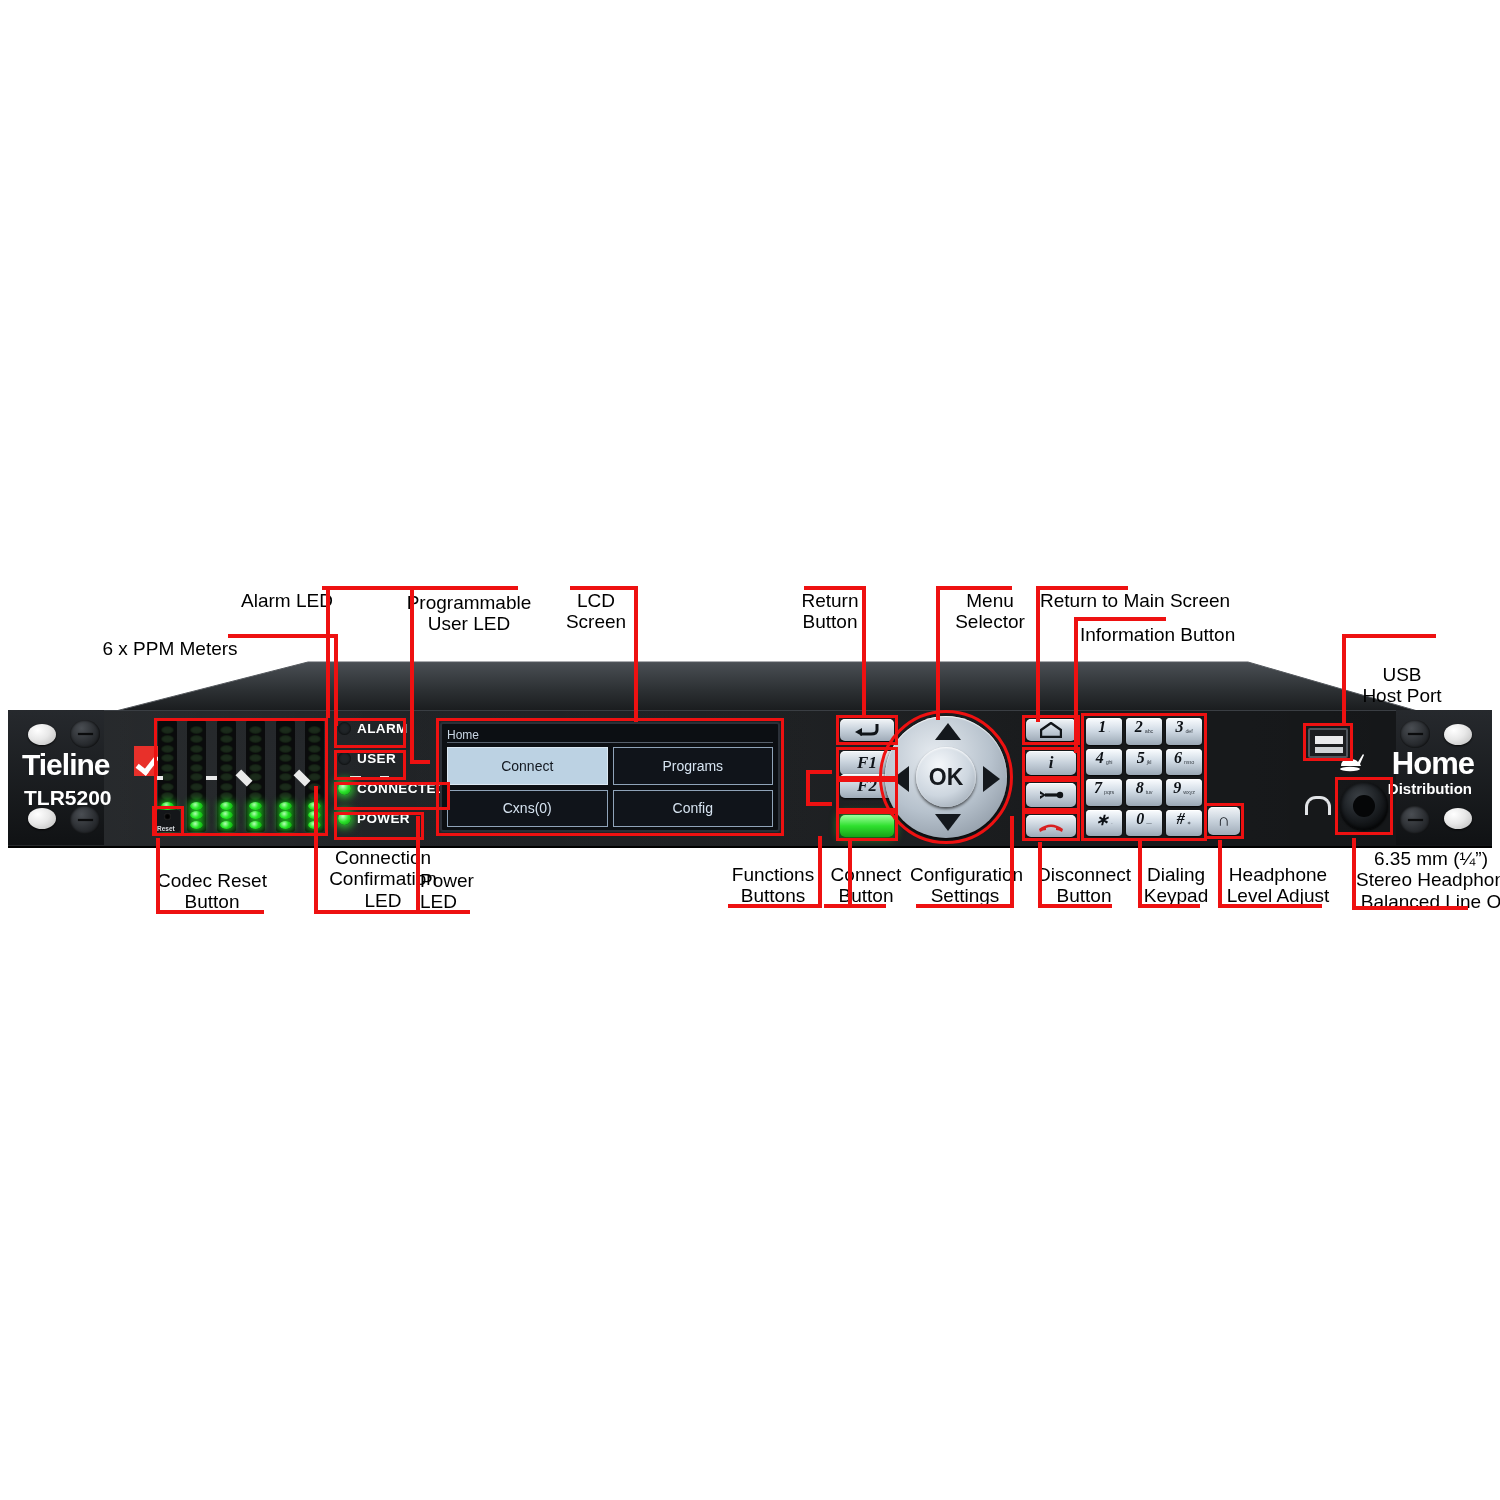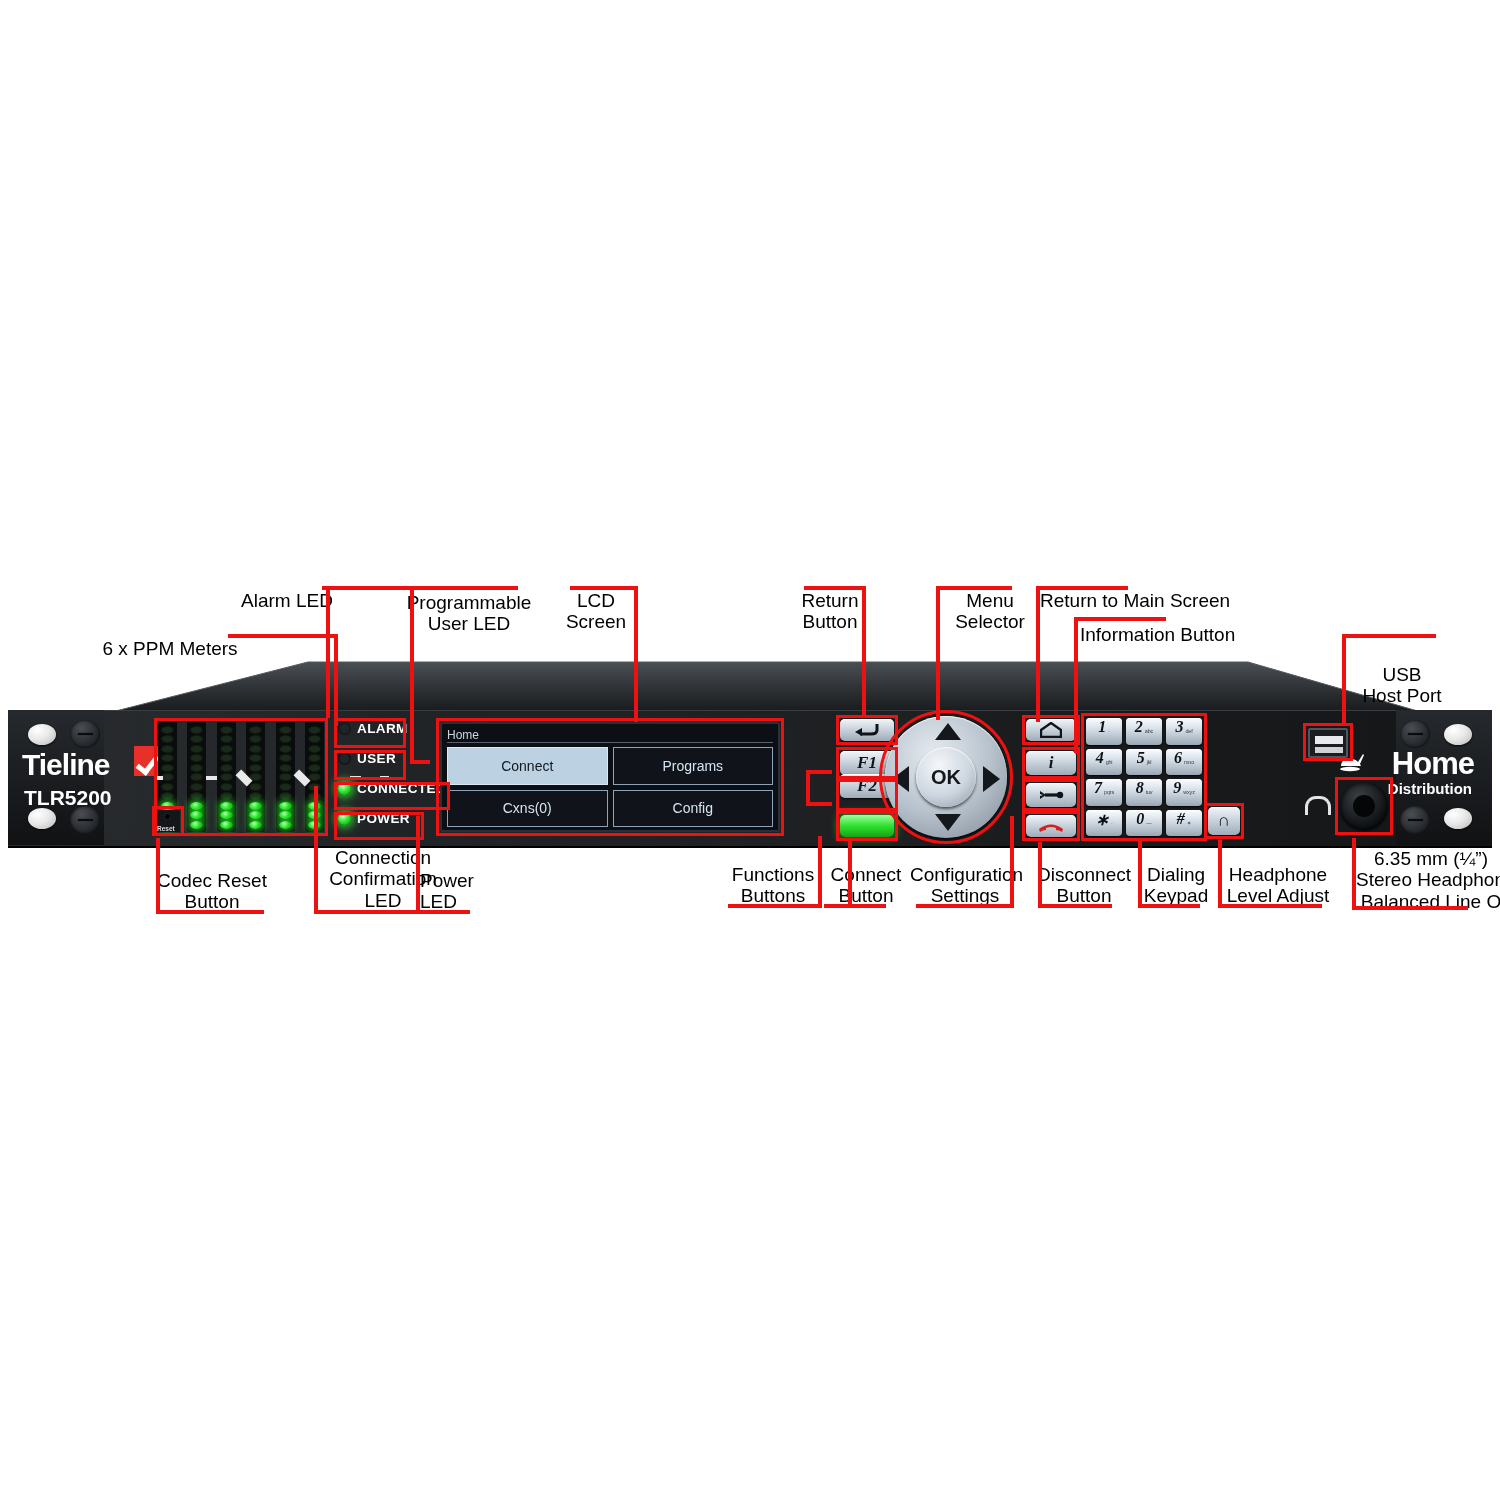--- a/index.html
+++ b/index.html
@@ -76,21 +76,21 @@
   .kbtn.redkey{background:linear-gradient(180deg,#f2f5f8 0%,#c8d2dc 48%,#9fabb8 100%);}
 
   
   #navpad{position:absolute;left:877px;top:6px;width:122px;height:122px;}
   #navring{position:absolute;inset:0;border-radius:50%;
      background:radial-gradient(circle at 40% 32%,#e6ebf0 0%,#b7c2cd 52%,#7d8894 100%);
      box-shadow:0 2px 4px rgba(0,0,0,.85), inset 0 1px 1px rgba(255,255,255,.8);}
   #okbtn{position:absolute;left:31px;top:31px;width:60px;height:60px;border-radius:50%;
      background:radial-gradient(circle at 38% 30%,#f4f7fa 0%,#cdd6df 55%,#8d98a4 100%);
      box-shadow:inset 0 1px 2px rgba(255,255,255,.9),0 2px 3px rgba(0,0,0,.6);
-     display:flex;align-items:center;justify-content:center;font-size:20px;font-weight:bold;color:#15191e;font-family:"Liberation Sans",sans-serif;}
+     display:flex;align-items:center;justify-content:center;font-size:23px;font-weight:bold;color:#15191e;font-family:"Liberation Sans",sans-serif;}
   .navarrow{position:absolute;width:0;height:0;}
   .na-up{left:50px;top:7px;border-left:13px solid transparent;border-right:13px solid transparent;border-bottom:17px solid #14181d;}
   .na-dn{left:50px;bottom:7px;border-left:13px solid transparent;border-right:13px solid transparent;border-top:17px solid #14181d;}
   .na-lf{left:7px;top:50px;border-top:13px solid transparent;border-bottom:13px solid transparent;border-right:17px solid #14181d;}
   .na-rt{right:7px;top:50px;border-top:13px solid transparent;border-bottom:13px solid transparent;border-left:17px solid #14181d;}
 
   
   #keypad{position:absolute;left:1078px;top:8px;width:116px;height:118px;display:grid;grid-template-columns:repeat(3,1fr);grid-template-rows:repeat(4,1fr);gap:4px;}
   .key{border-radius:4px;background:linear-gradient(180deg,#fbfdff 0%,#d2dce6 45%,#9aa7b4 100%);
      box-shadow:0 1px 2px rgba(0,0,0,.85), inset 0 1px 0 rgba(255,255,255,.9);

